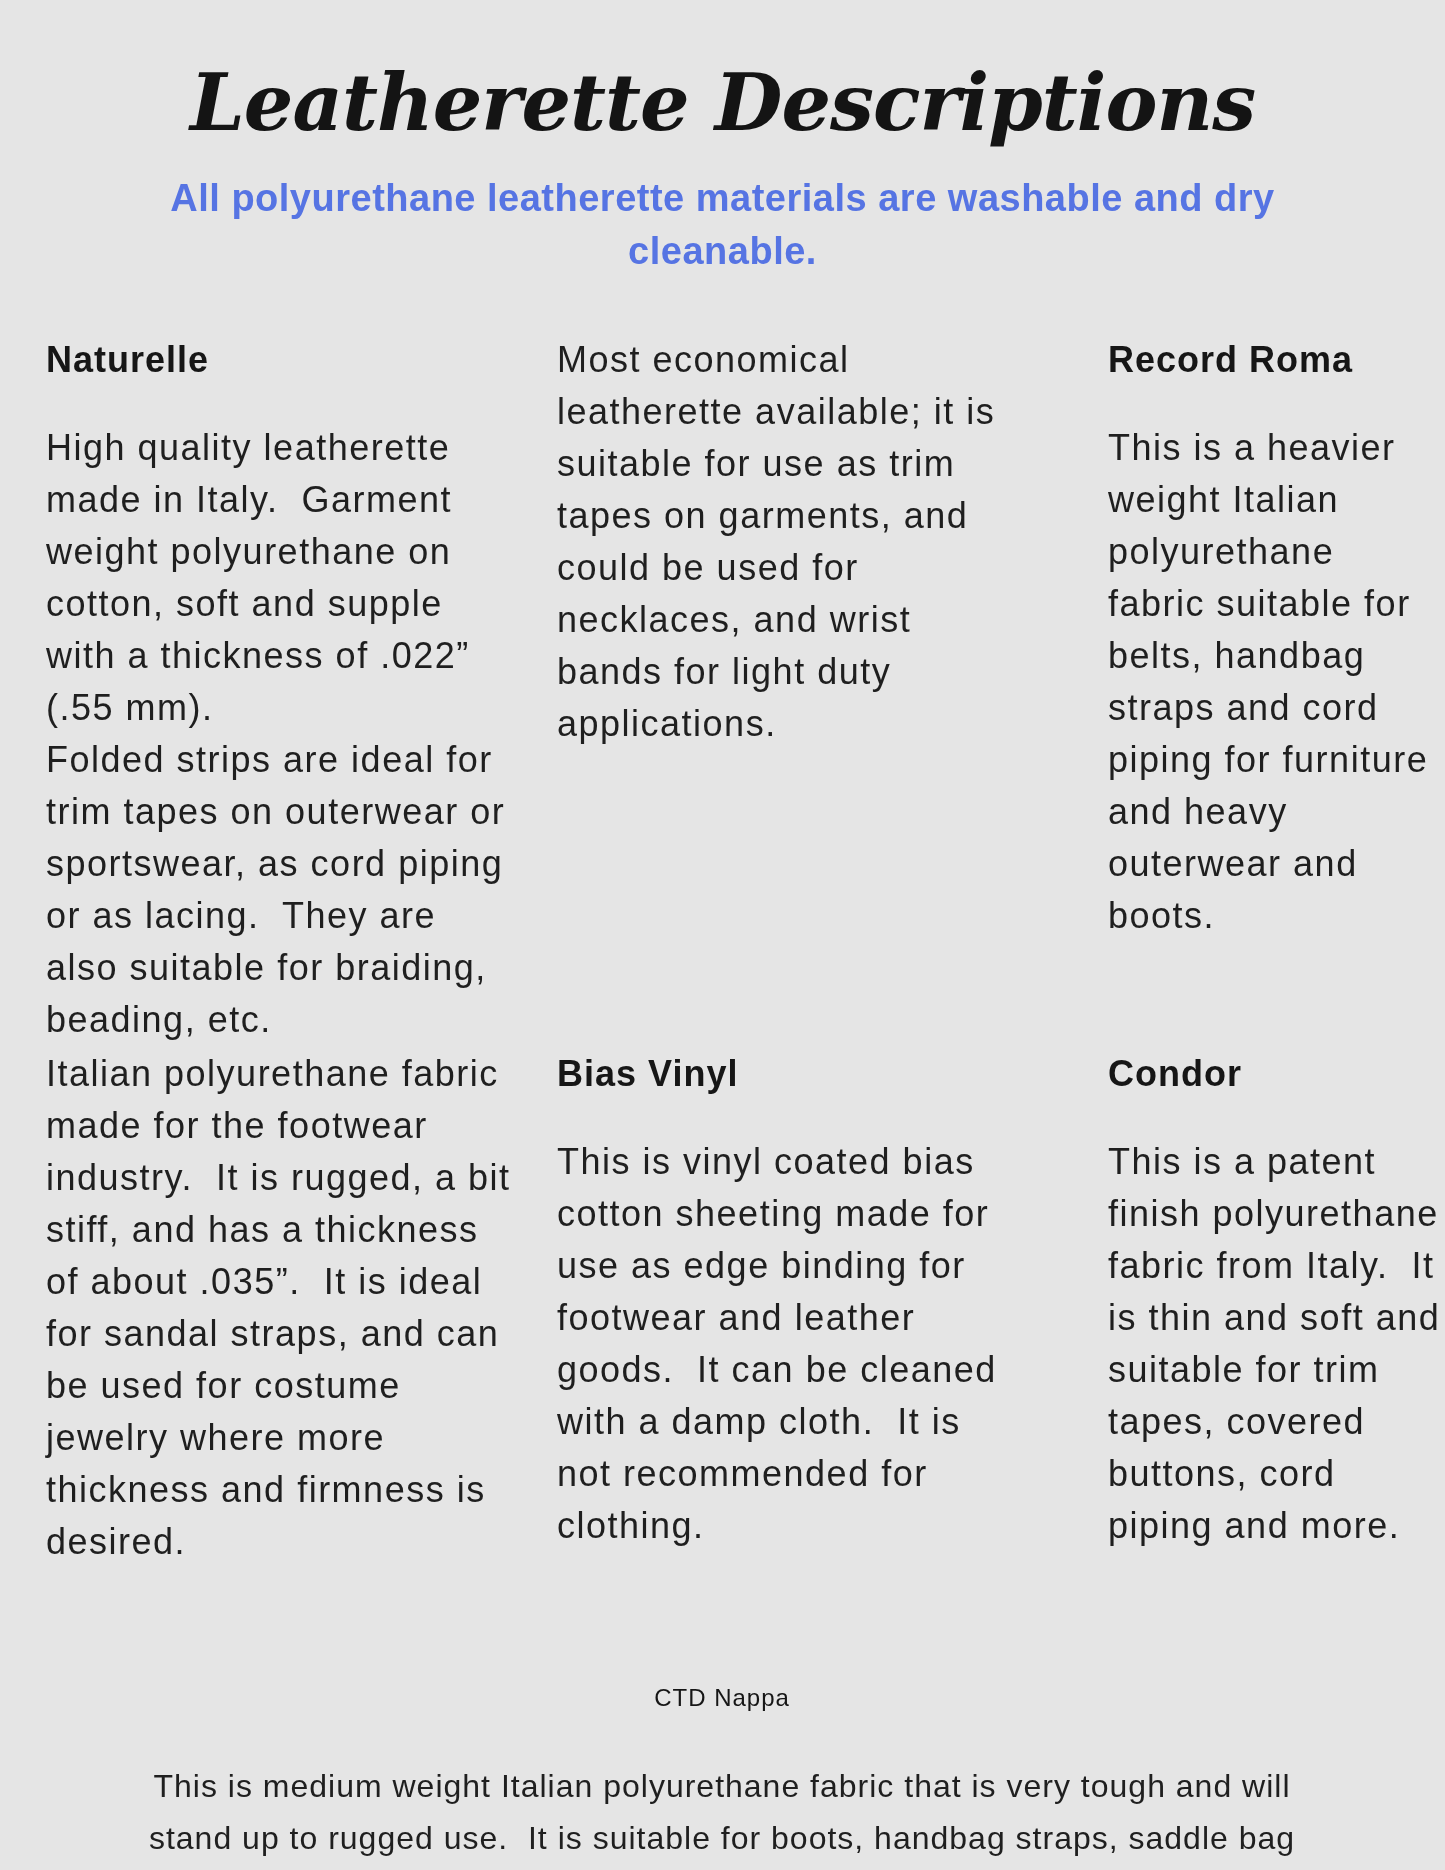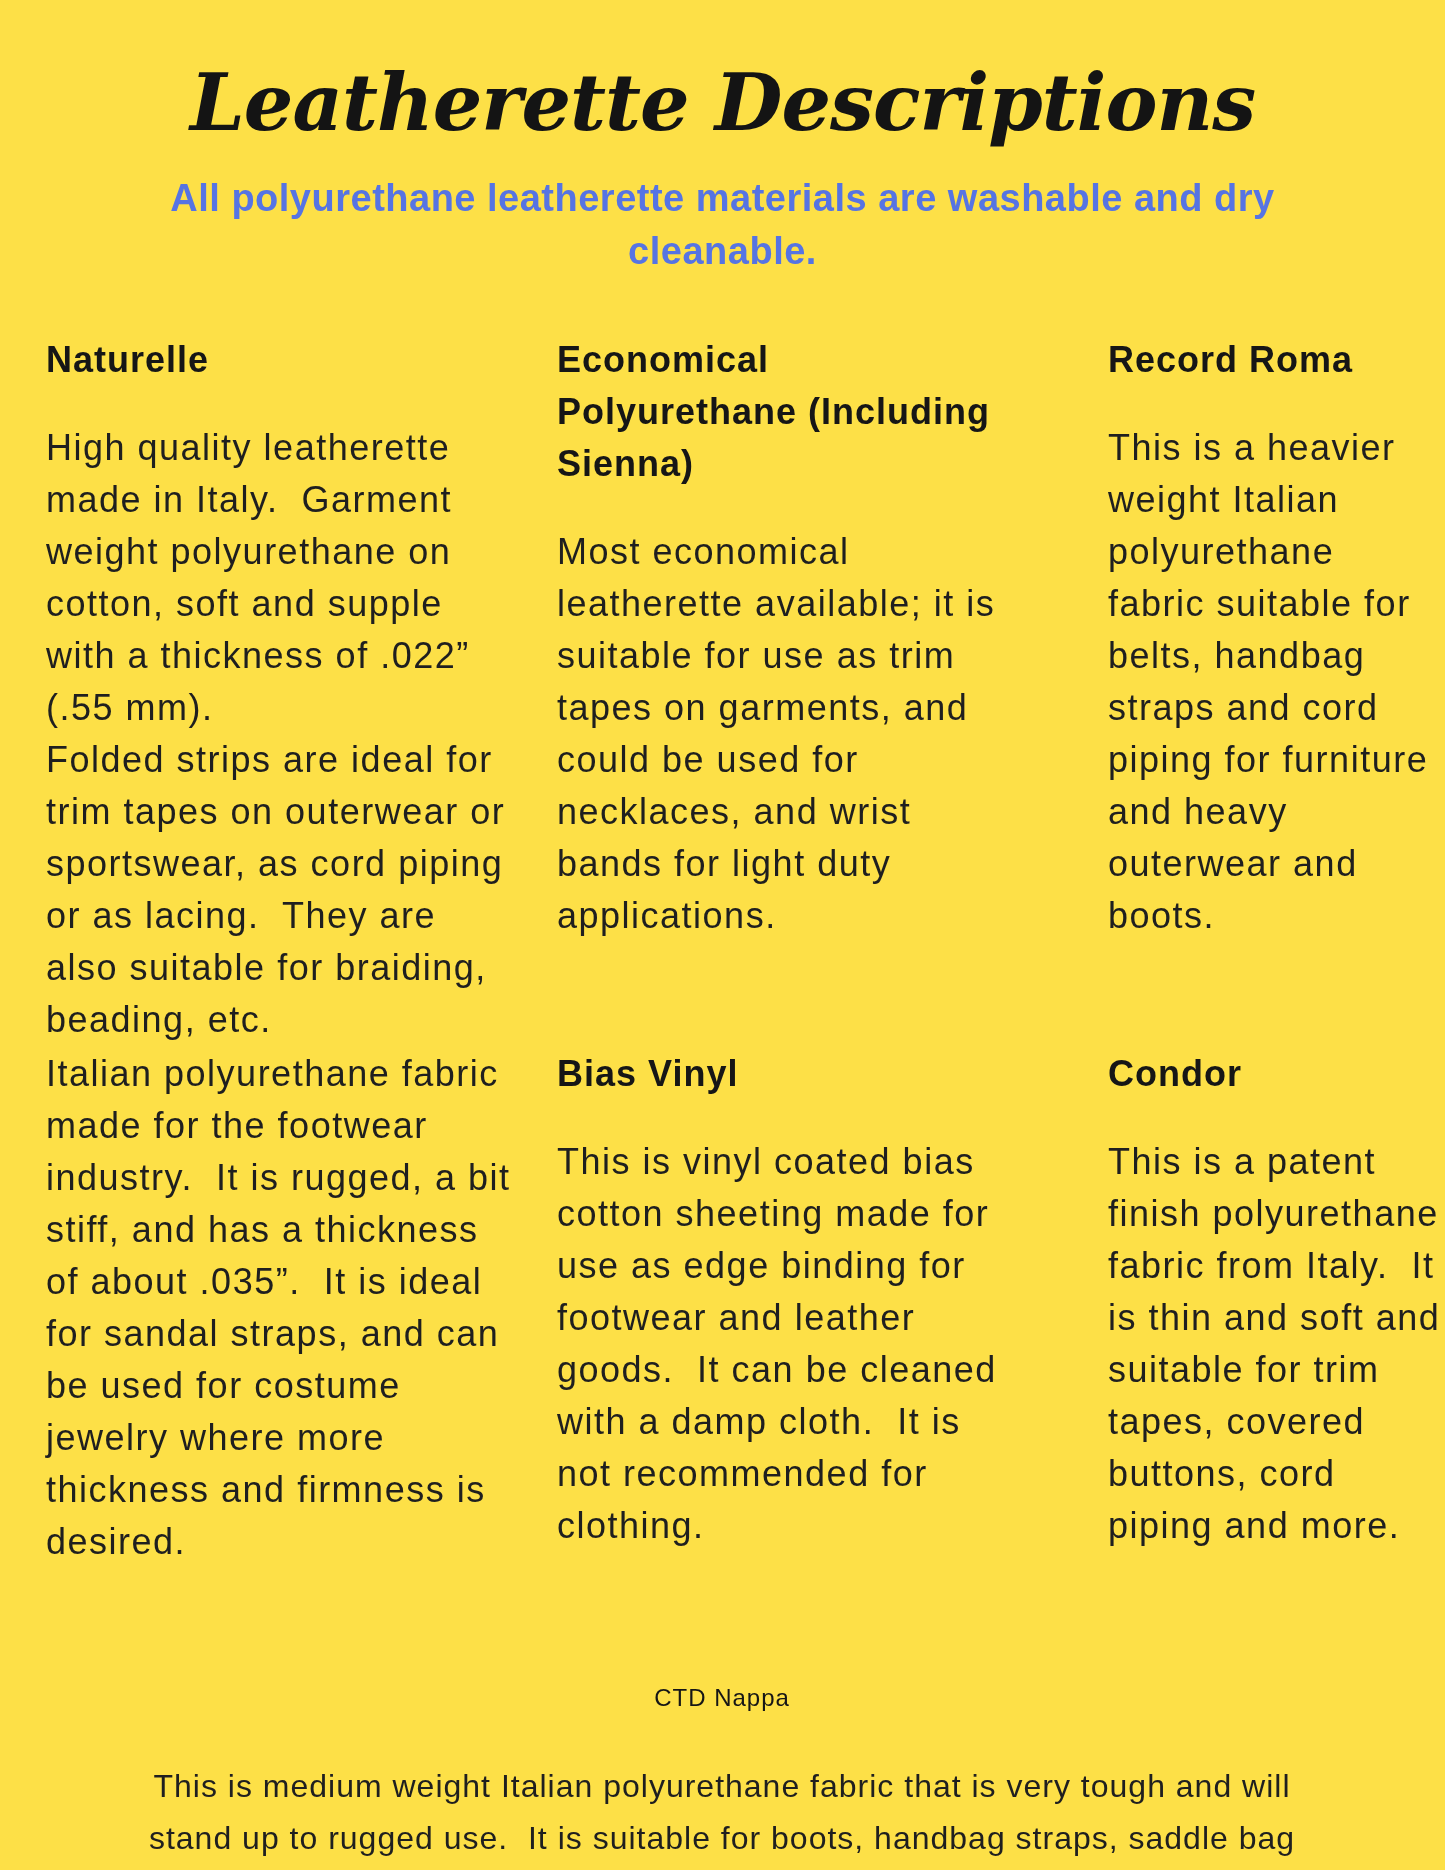--- a/index.html
+++ b/index.html
@@ -1,20 +1,20 @@
 <!DOCTYPE html>
 <html><head>
 <meta charset="utf-8">
 <style>
   html, body { margin: 0; padding: 0; background: #ffffff; }
   .page {
     position: relative;
     width: 1445px;
     height: 1870px;
-    background: #fde047;
+    background: #e5e5e5;
     overflow: hidden;
     font-family: "Liberation Sans", sans-serif;
     color: #1f1f1f;
   }
   .doc-title {
     position: absolute;
     top: 38px;
     left: 0;
     width: 1445px;
     text-align: center;
@@ -106,23 +106,20 @@
 (.55 mm).
 Folded strips are ideal for
 trim tapes on outerwear or
 sportswear, as cord piping
 or as lacing.  They are
 also suitable for braiding,
 beading, etc.</div>
   </div>
 
   <div class="col c2 row1">
-    <div class="heading">Economical
-Polyurethane (Including
-Sienna)</div>
     <div class="body">Most economical
 leatherette available; it is
 suitable for use as trim
 tapes on garments, and
 could be used for
 necklaces, and wrist
 bands for light duty
 applications.</div>
   </div>
 

